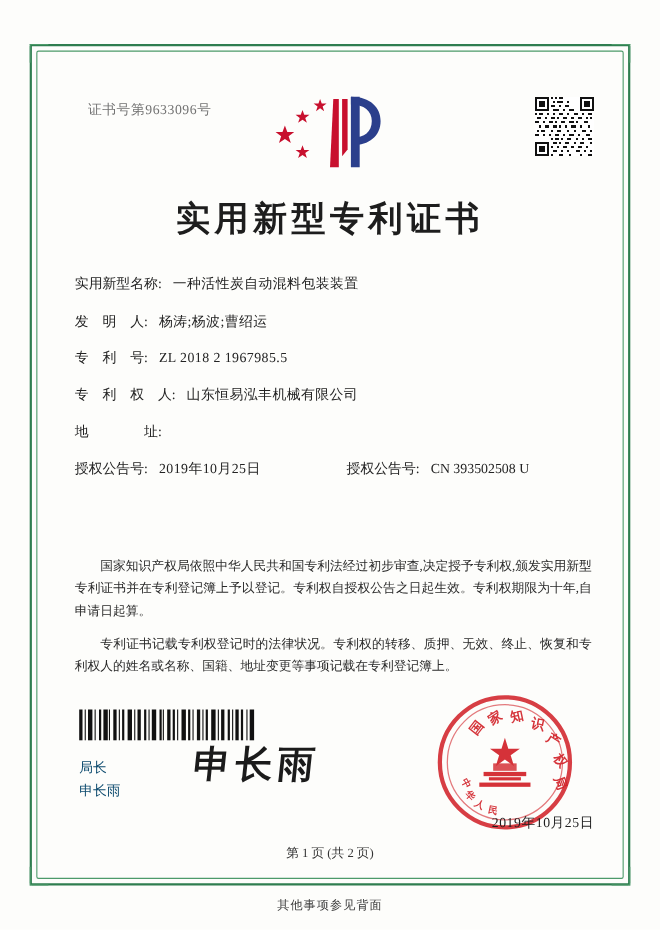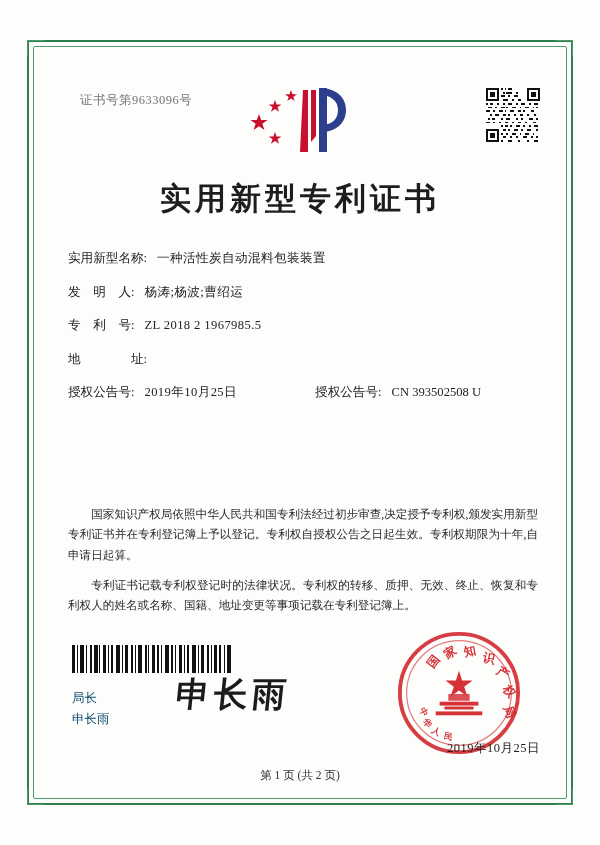--- a/index.html
+++ b/index.html
@@ -286,20 +286,24 @@
     </div>
     <div class="row">
       <span class="lab">发　明　人:</span>
       <span class="val">杨涛;杨波;曹绍运</span>
     </div>
     <div class="row">
       <span class="lab">专　利　号:</span>
       <span class="val">ZL 2018 2 1967985.5</span>
     </div>
     <div class="row">
+      <span class="lab">专　利　权　人:</span>
+      <span class="val">山东恒易泓丰机械有限公司</span>
+    </div>
+    <div class="row">
       <span class="lab">地　　　　址:</span>
     </div>
     <div class="row two">
       <span class="lab">授权公告号:</span>
       <span class="val">2019年10月25日</span>
       <span class="lab2">授权公告号:</span>
       <span class="val2">CN 393502508 U</span>
     </div>
   </div>
 
@@ -412,13 +416,14 @@
       <rect x="45" y="74" width="40" height="4" fill="#d2232a"></rect>
       <rect x="50" y="79" width="30" height="3" fill="#d2232a"></rect>
       <rect x="54" y="66" width="22" height="7" fill="#d2232a" opacity="0.85"></rect>
       <rect x="41" y="84" width="48" height="4" fill="#d2232a"></rect>
     </g>
   </svg>
 
   <div class="seal-date">2019年10月25日</div>
 
   <div class="page-no">第 1 页 (共 2 页)</div>
+  <div class="footer-note">其他事项参见背面</div>
 </div>
 
 </body></html>

